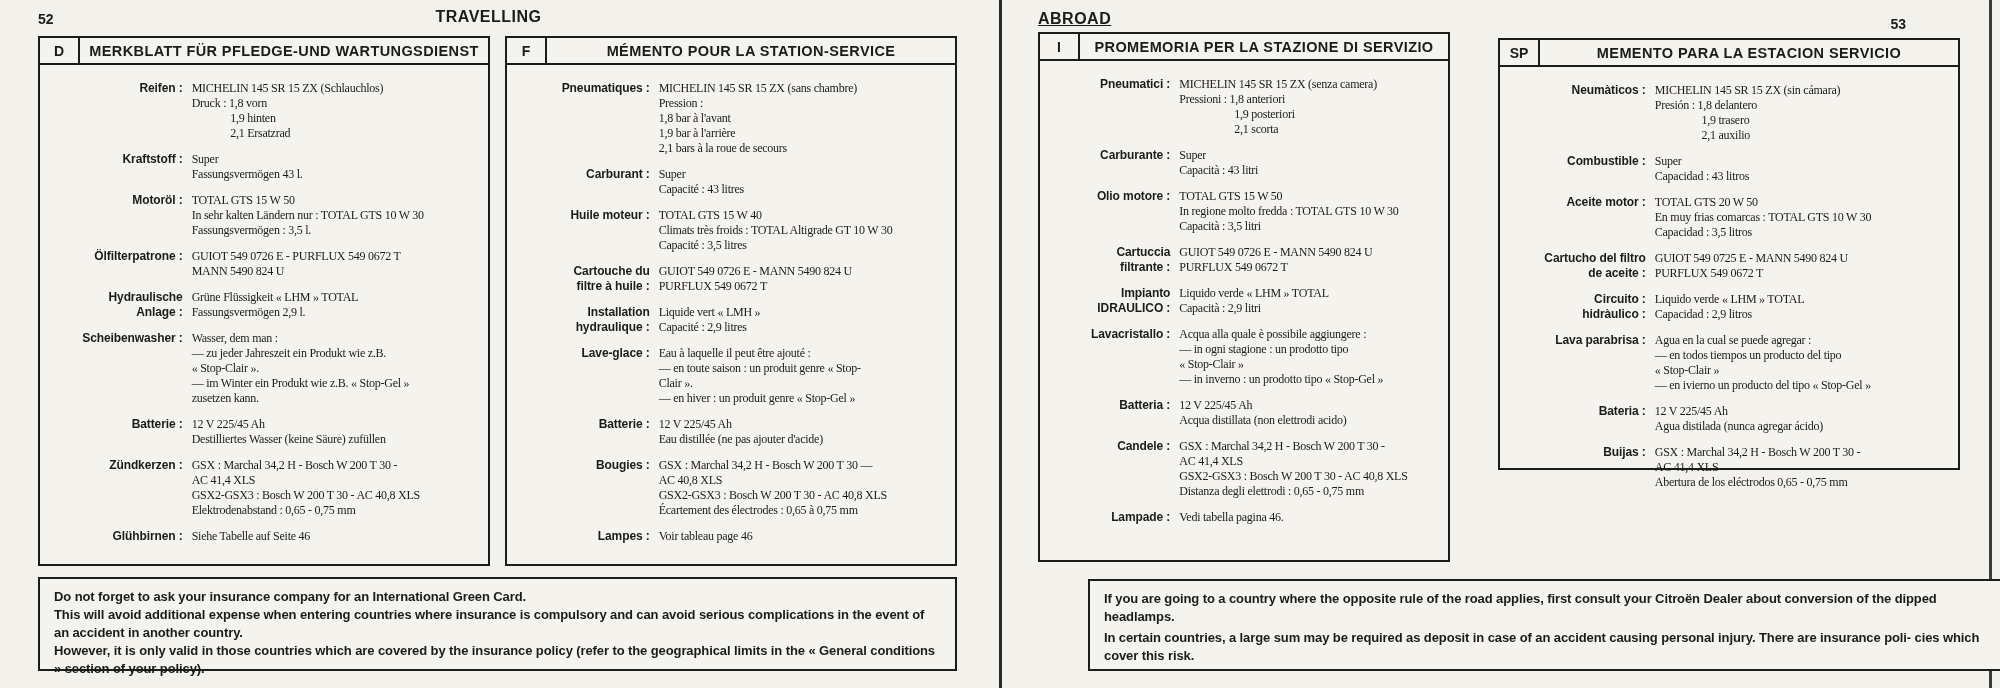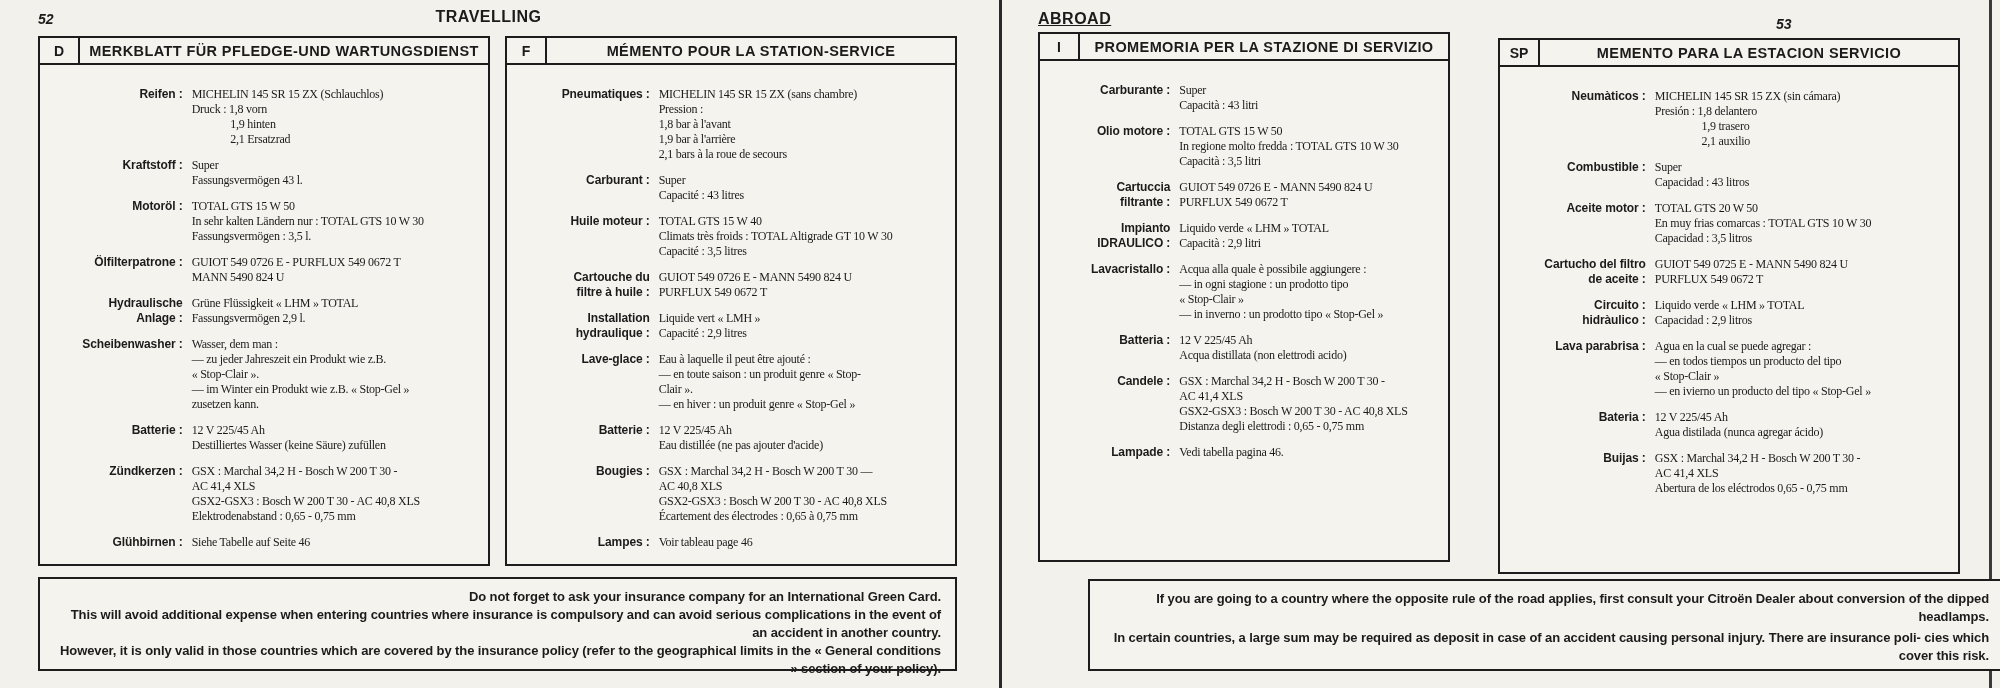--- a/index.html
+++ b/index.html
@@ -4,21 +4,21 @@
 <style>
   * { margin:0; padding:0; box-sizing:border-box; }
   html,body { width:2000px; height:688px; }
   body {
     position:relative;
     background:#f3f1ec;
     font-family:"Liberation Sans", sans-serif;
     color:#1b1b1b;
     overflow:hidden;
   }
-  .page-num { position:absolute; font-weight:bold; font-size:14px;font-style:italic; }
+  .page-num { position:absolute; font-weight:bold; font-size:14px; }
   .running-header { position:absolute; font-weight:bold; font-size:16px; letter-spacing:.5px; }
 
   .panel {
     position:absolute;
     border:2.5px solid #1c1c1c;
     background:#f5f3ee;
   }
   .panel-header {
     display:flex; align-items:stretch;
     border-bottom:2.5px solid #1c1c1c;
@@ -27,21 +27,21 @@
   .lang-code {
     width:40px; display:flex; align-items:center; justify-content:center;
     border-right:2.5px solid #1c1c1c;
     font-weight:bold; font-size:14px;
   }
   .panel-title {
     flex:1; display:flex; align-items:center; justify-content:center;
     font-weight:bold; font-size:14.5px; letter-spacing:.4px;
     white-space:nowrap;
   }
-  .rows { padding:22px 10px 0 10px; }
+  .rows { padding:16px 10px 0 10px; }
   .row {
     display:grid;
     grid-template-columns:31% 1fr;
     column-gap:9px;
     margin-bottom:11px;
     font-size:12px;
     line-height:15px;
   }
   .lab { text-align:right; font-weight:bold; letter-spacing:-.1px; }
   .val { text-align:left; white-space:pre-wrap; letter-spacing:-.25px;font-family:Liberation Serif, serif; }
@@ -49,21 +49,21 @@
   .note-box {
     position:absolute;
     border:2.5px solid #1c1c1c;
     background:#f5f3ee;
     padding:9px 14px;
     font-weight:bold;
     font-size:13px;
     line-height:18px;
     letter-spacing:-.1px;
   }
-  .note-box p { margin:0;text-align:right; }
+  .note-box p { margin:0; }
   .note-box.spaced p + p { margin-top:3px; }
 
   .page-divider {
     position:absolute; top:0; bottom:0; left:999px; width:3px;
     background:#2a2a2a;
   }
   .scan-edge-right {
     position:absolute; top:0; bottom:0; left:1989px; width:3px;
     background:#3a3a3a;
   }
@@ -208,30 +208,36 @@
   <p>Do not forget to ask your insurance company for an International Green Card.</p>
   <p>This will avoid additional expense when entering countries where insurance is compulsory and can avoid serious complications in the event of an accident in another country.</p>
   <p>However, it is only valid in those countries which are covered by the insurance policy (refer to the geographical limits in the « General conditions » section of your policy).</p>
 </div>
 
 <div class="page-divider"></div>
 <div class="scan-edge-right"></div>
 
 <div class="running-header" style="left:1038px; top:10px;text-decoration:underline;">ABROAD</div>
 
-<div class="page-num" style="left:1776px; top:16px; width:70px; ">53</div>
+<div class="page-num" style="left:1836px; top:16px; width:70px; text-align:right;">53</div>
 
 <section class="panel" style="left:1038px; top:32px; width:412px; height:530px;">
   <header class="panel-header">
     <span class="lang-code">I</span>
     <h2 class="panel-title">PROMEMORIA PER LA STAZIONE DI SERVIZIO</h2>
   </header>
   <div class="rows">
       <div class="row">
         <div class="lab">
+          <div>Pneumatici :</div>
+        </div>
+        <div class="val"><div>MICHELIN 145 SR 15 ZX (senza camera)</div><div>Pressioni : 1,8 anteriori</div><div>                    1,9 posteriori</div><div>                    2,1 scorta</div></div>
+      </div>
+      <div class="row">
+        <div class="lab">
           <div>Carburante :</div>
         </div>
         <div class="val"><div>Super</div><div>Capacità : 43 litri</div></div>
       </div>
       <div class="row">
         <div class="lab">
           <div>Olio motore :</div>
         </div>
         <div class="val"><div>TOTAL GTS 15 W 50</div><div>In regione molto fredda : TOTAL GTS 10 W 30</div><div>Capacità : 3,5 litri</div></div>
       </div>
@@ -269,21 +275,21 @@
       </div>
       <div class="row">
         <div class="lab">
           <div>Lampade :</div>
         </div>
         <div class="val"><div>Vedi tabella pagina 46.</div></div>
       </div>
     </div>
 </section>
 
-<section class="panel" style="left:1498px; top:38px; width:462px; height:536px;">
+<section class="panel" style="left:1498px; top:38px; width:462px; height:432px;">
   <header class="panel-header">
     <span class="lang-code">SP</span>
     <h2 class="panel-title">MEMENTO PARA LA ESTACION SERVICIO</h2>
   </header>
   <div class="rows">
       <div class="row">
         <div class="lab">
           <div>Neumàticos :</div>
         </div>
         <div class="val"><div>MICHELIN 145 SR 15 ZX (sin cámara)</div><div>Presión : 1,8 delantero</div><div>                 1,9 trasero</div><div>                 2,1 auxilio</div></div>

